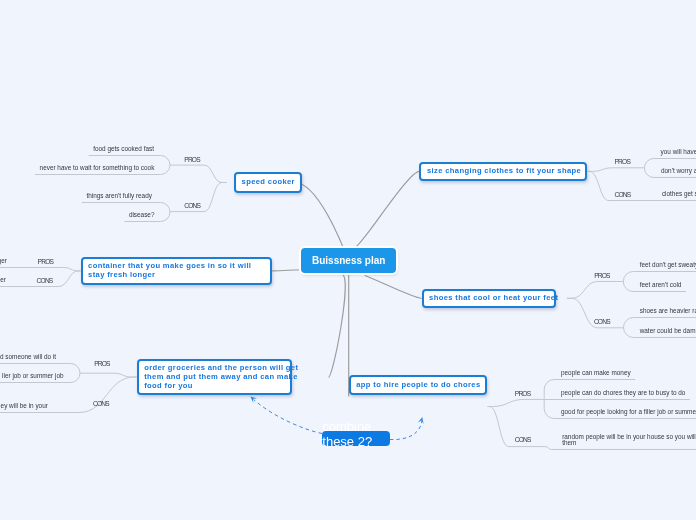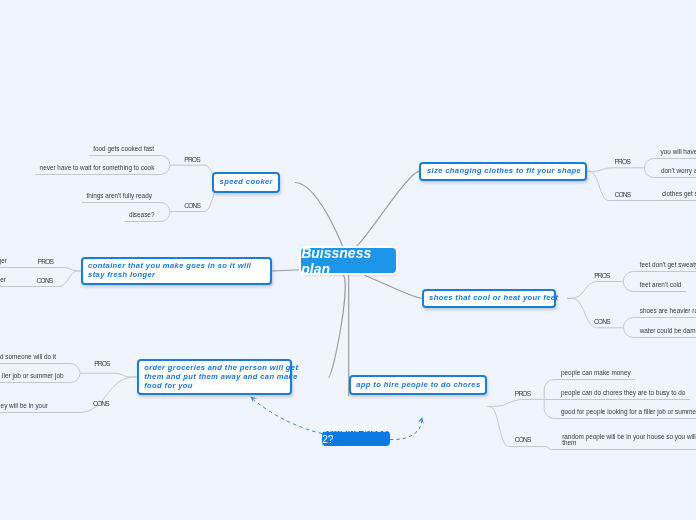--- a/index.html
+++ b/index.html
@@ -1,29 +1,29 @@
 <!DOCTYPE html>
 <html><head>
 <meta charset="utf-8">
 <title>Buissness plan</title>
 <style>
   html,body{margin:0;padding:0;}
   body{width:696px;height:520px;background:#f0f4fd;overflow:hidden;
        font-family:"Liberation Sans",sans-serif;position:relative;}
   #stage{position:absolute;left:0;top:0;width:696px;height:520px;overflow:hidden;}
   svg#links{position:absolute;left:0;top:0;width:696px;height:520px;}
-  .node{position:absolute;box-sizing:border-box;font-style:italic;}
-  .root{background:#1c96e8;color:#ffffff;border-radius:6px;font-weight:bold;font-size:14px;
+  .node{position:absolute;box-sizing:border-box;}
+  .root{background:#1c96e8;color:#ffffff;border-radius:6px;font-weight:bold;font-size:10px;
         display:flex;align-items:center;justify-content:center;
         box-shadow:0 0 0 2px #ffffff, 1px 2px 3px rgba(60,80,120,.28);border-radius:4px;}
   .branch{background:#ffffff;border:2px solid #1a7fd4;border-radius:4px;color:#1878e0;
           font-weight:bold;font-size:7.6px;letter-spacing:.36px;display:flex;align-items:center;
           box-shadow:1px 2px 3px rgba(60,80,120,.25);white-space:pre;line-height:9.2px;
           padding:0 5.6px;padding-bottom:1.4px;}
-  .note{position:absolute;background:#0d79e2;color:#ffffff;border-radius:4px;font-size:10px;
+  .note{position:absolute;background:#0d79e2;color:#ffffff;border-radius:4px;font-size:13px;
         display:flex;align-items:center;justify-content:center;padding-bottom:8px;box-sizing:border-box;}
   .leaf{position:absolute;font-size:6.4px;color:#33383f;white-space:pre;line-height:5.6px;}
   .plabel{position:absolute;font-size:6.6px;color:#32363f;letter-spacing:-.8px;}
 </style>
 </head>
 <body>
 
 <div id="stage">
   <svg id="links" viewBox="0 0 696 520">
       <path d="M294.9,182.5 C318,182.5 342.9,247 342.9,247.2" fill="none" stroke="#9b9b9b" stroke-width="1.15"></path>
@@ -77,21 +77,21 @@
       <path d="M250.4,396.5 L253.2619642264542,402.9629065262075 L253.05657772238416,398.8093277820466 L257.1983184003973,398.4346490448709 Z" fill="#3b8ae8"></path>
       <path d="M422.3,417 L417.84081268933414,422.4841269613674 L421.4484349274892,420.4154409564915 L423.6625870469901,423.93565833496535 Z" fill="#3b8ae8"></path>
     </svg>
   <div id="nodes">
       <div class="leaf" style="left: 93.2px; top: 145.6px;">food gets cooked fast</div>
       <div class="leaf" style="left: 39.6px; top: 164.6px;">never have to wait for something to cook</div>
       <div class="plabel" style="left: 184.3px; top: 155.5px;">PROS</div>
       <div class="leaf" style="left: 86.4px; top: 192.6px;">things aren't fully ready</div>
       <div class="leaf" style="left: 128.9px; top: 211.6px;">disease?</div>
       <div class="plabel" style="left: 184.3px; top: 202px;">CONS</div>
-      <div class="node branch" style="left: 212px; top: 172.4px; width: 68px; height: 20.2px;">speed cooker</div>
+      <div class="node branch" style="left: 234px; top: 172.4px; width: 68px; height: 20.2px;">speed cooker</div>
       <div class="leaf" style="left: -2.4px; top: 257.6px;">ger</div>
       <div class="plabel" style="left: 37.6px; top: 257.9px;">PROS</div>
       <div class="leaf" style="left: 0.3px; top: 276.6px;">er</div>
       <div class="plabel" style="left: 36.6px; top: 276.9px;">CONS</div>
       <div class="node branch" style="left: 80.5px; top: 256.5px; width: 191.5px; height: 28.8px;">container that you make goes in so it will
 stay fresh longer</div>
       <div class="leaf" style="left: 0px; top: 353.6px;">d someone will do it</div>
       <div class="leaf" style="left: 2.1px; top: 372.6px;">ller job or summer job</div>
       <div class="plabel" style="left: 94.2px; top: 360.1px;">PROS</div>
       <div class="leaf" style="left: 0.6px; top: 402.6px;">ey will be in your</div>

